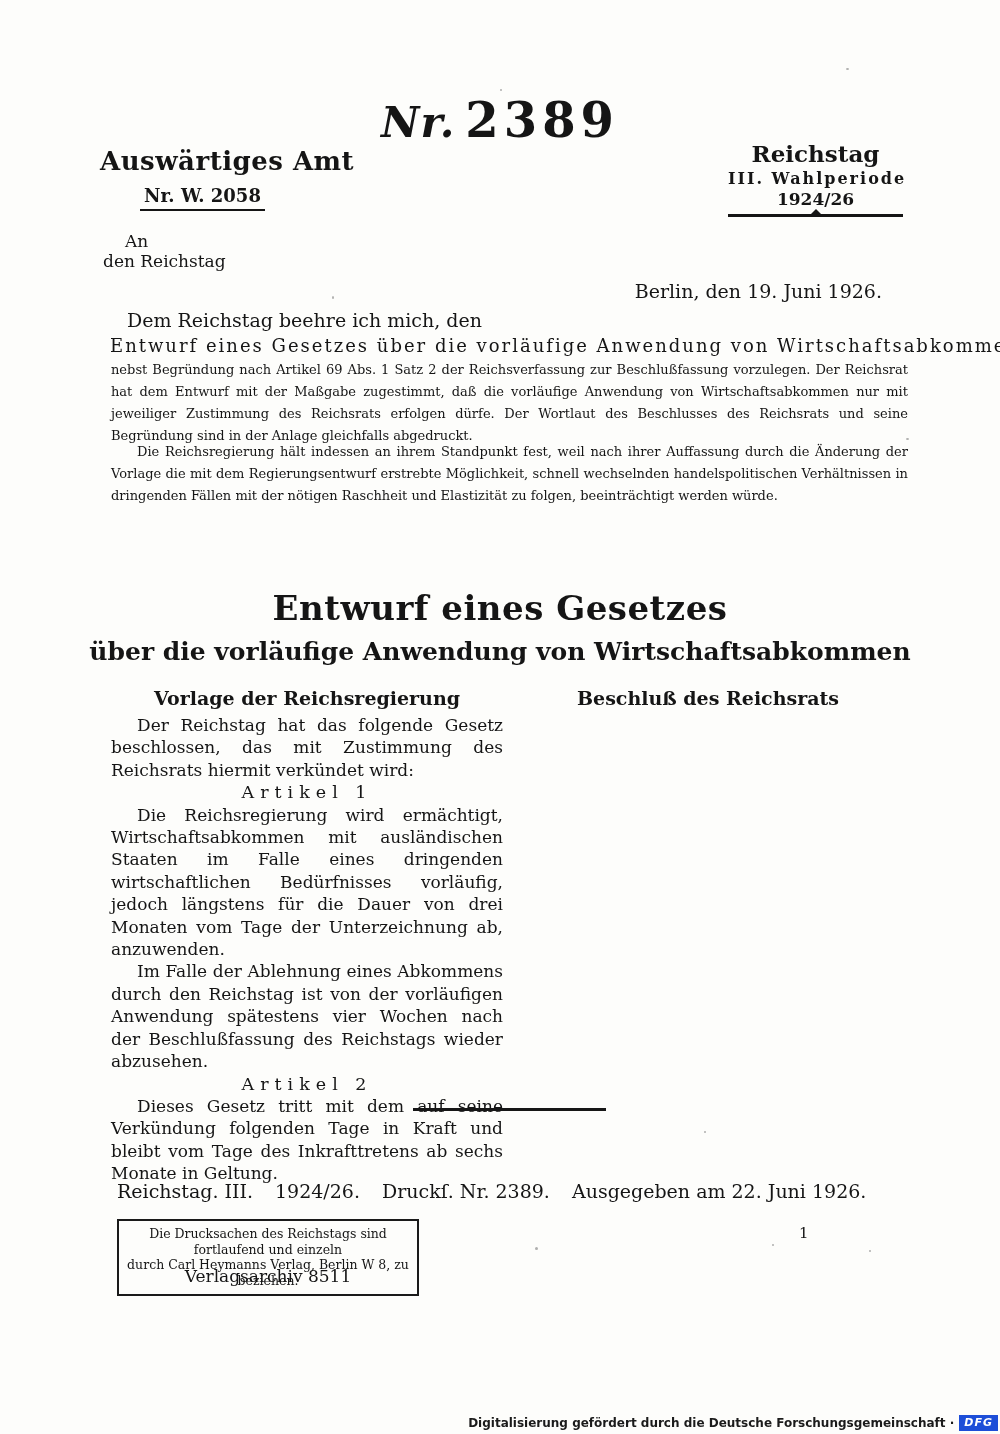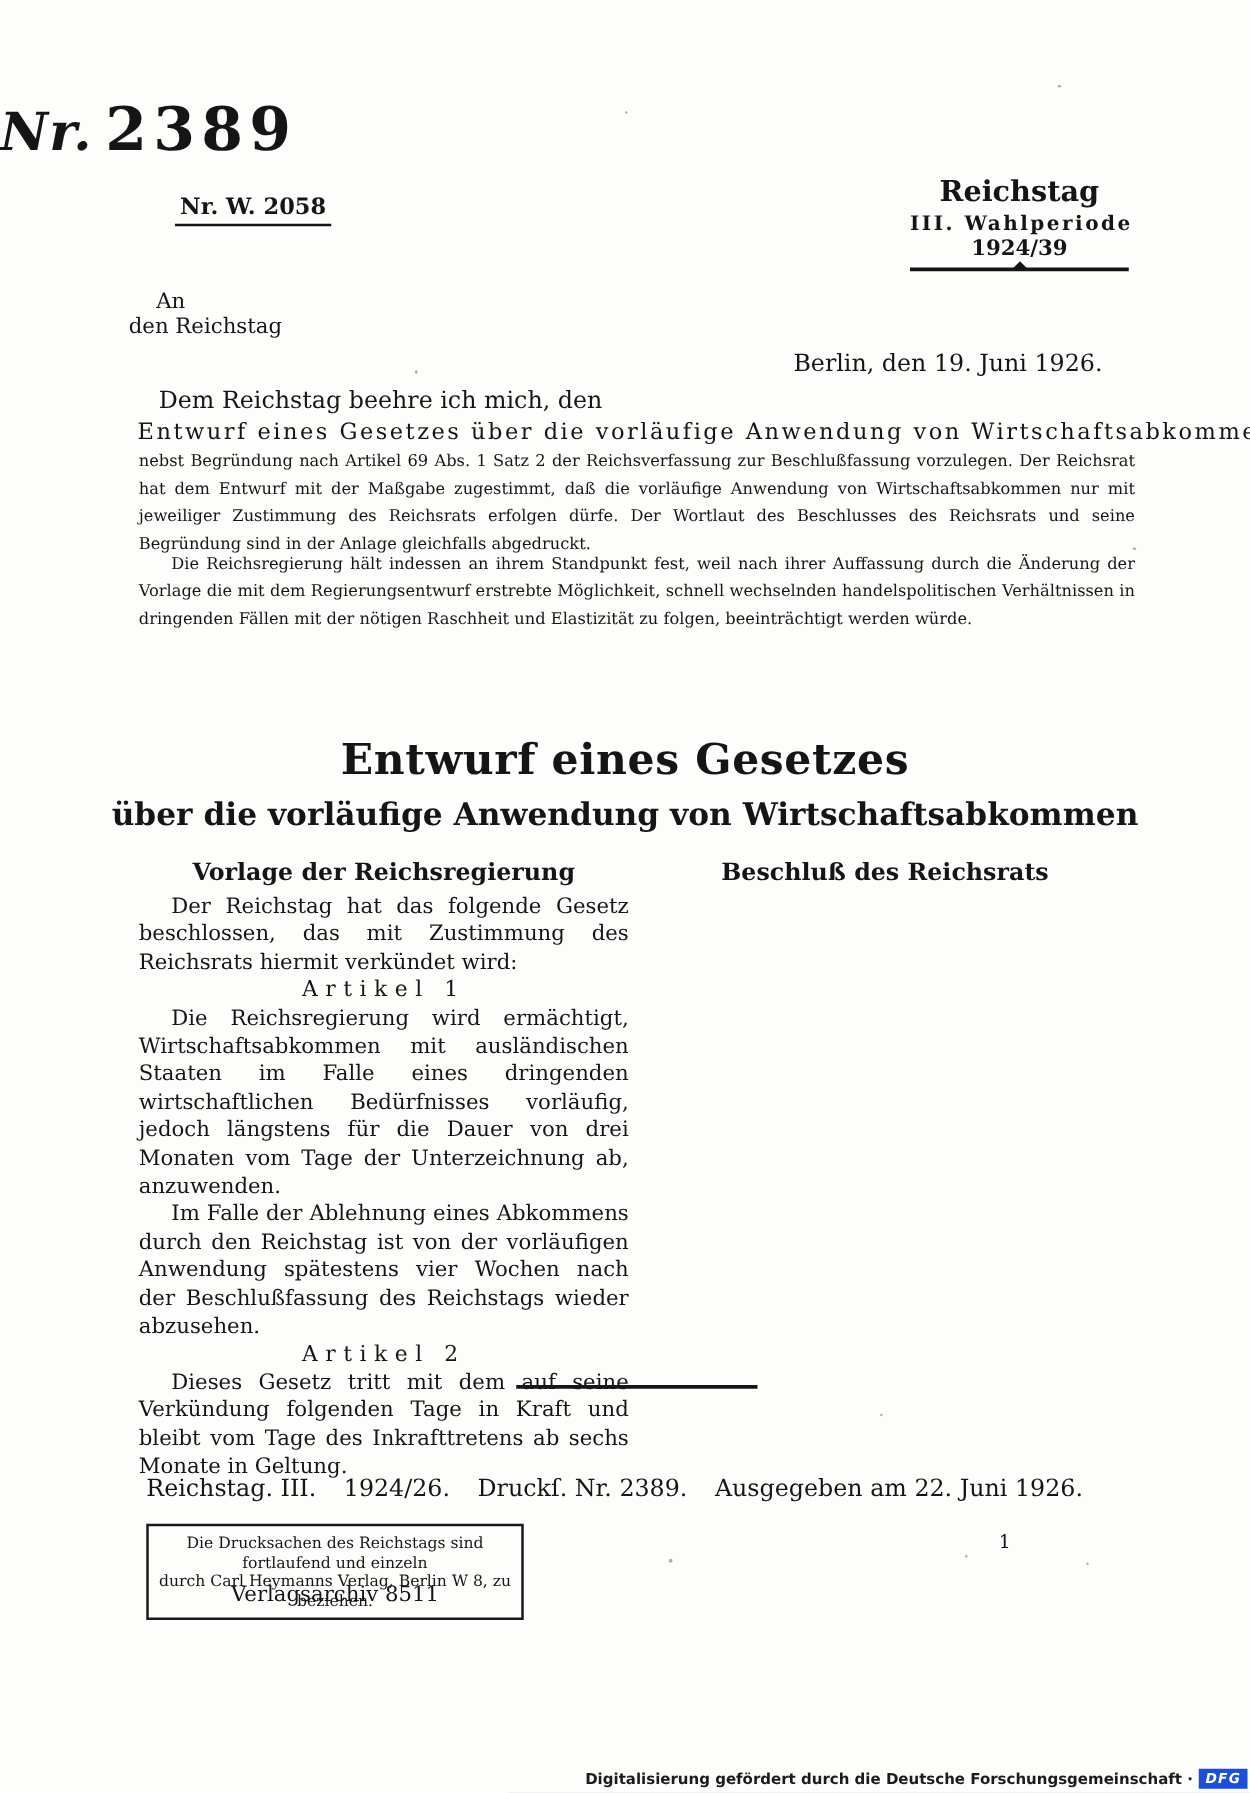--- a/index.html
+++ b/index.html
@@ -6,21 +6,21 @@
   .page{
     position:relative;
     width:1000px;height:1434px;
     margin:0 auto;
     background:#fdfdfb;
     font-family:"DejaVu Serif", serif;
     color:#151515;
     overflow:hidden;
   }
   
-  .doc-number{position:absolute;top:76px;left:0;width:100%;white-space:nowrap;}
+  .doc-number{position:absolute;top:92px;left:0;width:100%;text-align:center;white-space:nowrap;}
   .doc-number .nr{font-style:italic;font-size:42px;font-weight:bold;letter-spacing:1px;margin-right:10px;}
   .doc-number .num{font-size:48px;font-weight:bold;letter-spacing:5px;}
   
   .header-left{position:absolute;left:100px;top:146px;width:205px;text-align:center;}
   .agency{font-size:26px;font-weight:bold;letter-spacing:.5px;white-space:nowrap;}
   .agency-ref{display:inline-block;margin-top:9px;font-size:18px;font-weight:bold;
     border-bottom:2.5px solid #151515;padding:0 4px 3px;}
   
   .header-right{position:absolute;left:728px;top:140px;width:175px;text-align:center;}
   .hr-title{font-size:23px;font-weight:bold;}
@@ -77,27 +77,28 @@
 </head>
 <body>
 
 <div class="page">
 
   <div class="doc-number">
     <span class="nr">Nr.</span><span class="num">2389</span>
   </div>
 
   <div class="header-left">
+    <div class="agency">Auswärtiges Amt</div>
     <div><span class="agency-ref">Nr. W. 2058</span></div>
   </div>
 
   <div class="header-right">
     <div class="hr-title">Reichstag</div>
     <div class="hr-period">III. Wahlperiode</div>
-    <div class="hr-years">1924/39</div>
+    <div class="hr-years">1924/26</div>
     <div class="hr-rule"></div>
   </div>
 
   <div class="address">
     <div class="l1">An</div>
     <div>den Reichstag</div>
   </div>
 
   <div class="dateline">Berlin, den 19. Juni 1926.</div>
 

